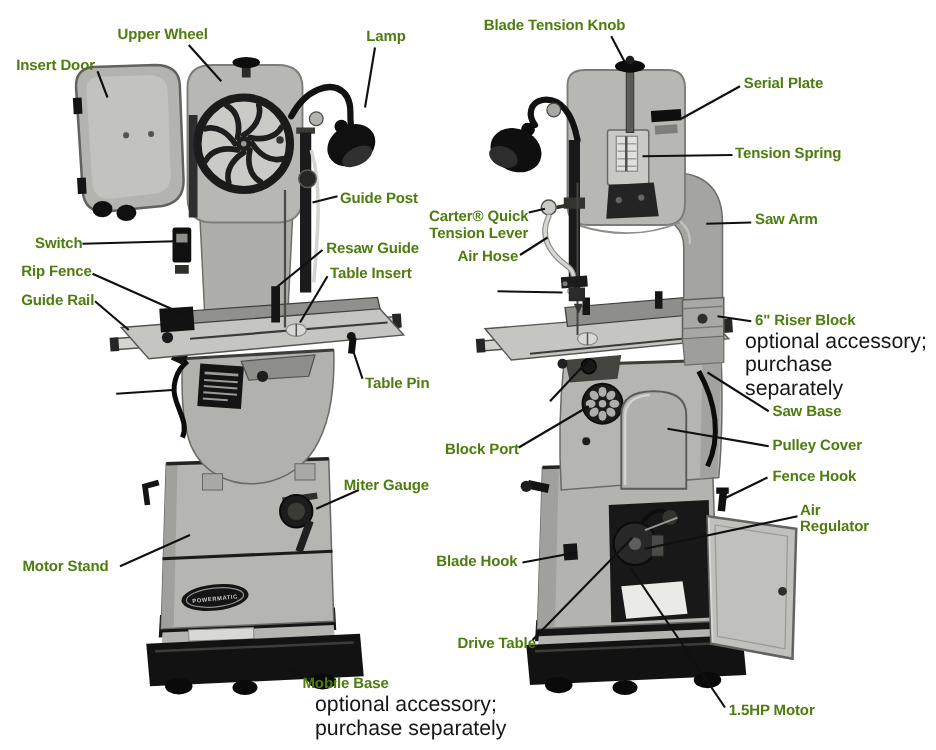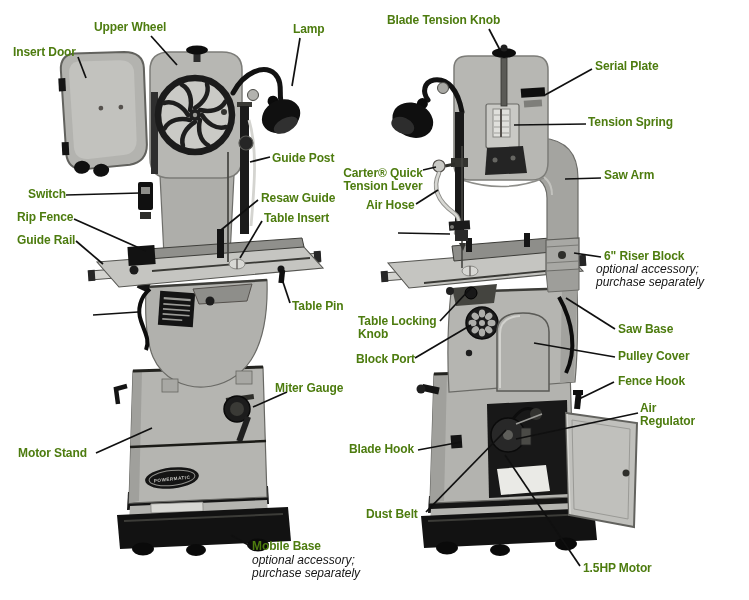--- a/index.html
+++ b/index.html
@@ -1,21 +1,21 @@
 <!DOCTYPE html>
 <html><head>
 <meta charset="utf-8">
 <style>
   html,body{margin:0;padding:0;background:#ffffff;}
   .stage{position:relative;width:749px;height:600px;background:#ffffff;overflow:hidden;
          font-family:"Liberation Sans",sans-serif;}
   .stage svg{position:absolute;left:0;top:0;}
   .lbl{position:absolute;font-weight:bold;font-size:12px;line-height:1.12;color:#4d7c0f;
        white-space:pre-line;letter-spacing:-0.1px;}
-  .note{position:absolute;font-style:italic;font-weight:normal;font-size:12px;line-height:1.12;
+  .note{position:absolute;font-weight:normal;font-size:17px;line-height:1.12;
         color:#161616;white-space:pre-line;}
   .center{text-align:center;}
 </style>
 </head>
 <body>
 
 <div class="stage">
 
 <svg width="749" height="600" viewBox="0 0 749 600">
   <defs>
@@ -335,39 +335,37 @@
 <div class="lbl" style="left:293px;top:23px">Lamp</div>
 <div class="lbl" style="left:28px;top:188px">Switch</div>
 <div class="lbl" style="left:17px;top:211px">Rip Fence</div>
 <div class="lbl" style="left:17px;top:234px">Guide Rail</div>
 <div class="lbl" style="left:18px;top:447px">Motor Stand</div>
 <div class="lbl" style="left:272px;top:152px">Guide Post</div>
 <div class="lbl" style="left:261px;top:192px">Resaw Guide</div>
 <div class="lbl" style="left:264px;top:212px">Table Insert</div>
 <div class="lbl" style="left:292px;top:300px">Table Pin</div>
 <div class="lbl" style="left:275px;top:382px">Miter Gauge</div>
-<div class="lbl" style="left:252px;top:540px">Mobile Base</div>
+<div class="lbl" style="left:242px;top:540px">Mobile Base</div>
 <div class="note" style="left:252px;top:554px">optional accessory;
 purchase separately</div>
 
 <div class="lbl" style="left:387px;top:14px">Blade Tension Knob</div>
 <div class="lbl" style="left:595px;top:60px">Serial Plate</div>
 <div class="lbl" style="left:588px;top:116px">Tension Spring</div>
 <div class="lbl center" style="left:340px;top:167px;width:86px">Carter® Quick
 Tension Lever</div>
 <div class="lbl" style="left:366px;top:199px">Air Hose</div>
 <div class="lbl" style="left:604px;top:169px">Saw Arm</div>
 <div class="lbl" style="left:604px;top:250px">6" Riser Block</div>
 <div class="note" style="left:596px;top:263px">optional accessory;
 purchase separately</div>
 <div class="lbl" style="left:618px;top:323px">Saw Base</div>
 <div class="lbl" style="left:618px;top:350px">Pulley Cover</div>
 <div class="lbl" style="left:618px;top:375px">Fence Hook</div>
 <div class="lbl" style="left:640px;top:402px">Air
 Regulator</div>
-<div class="lbl" style="left:358px;top:315px">Table Locking
-Knob</div>
 <div class="lbl" style="left:356px;top:353px">Block Port</div>
 <div class="lbl" style="left:349px;top:443px">Blade Hook</div>
-<div class="lbl" style="left:366px;top:508px">Dust Belt</div>
+<div class="lbl" style="left:366px;top:508px">Drive Table</div>
 <div class="lbl" style="left:583px;top:562px">1.5HP Motor</div>
 
 </div>
 
 </body></html>

